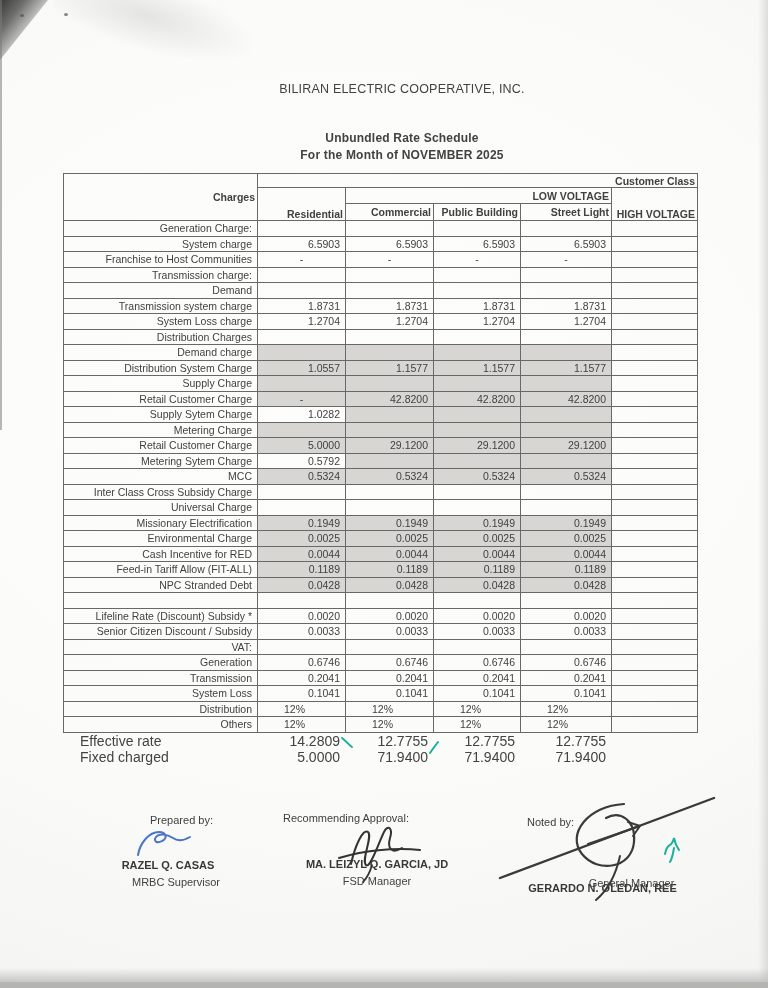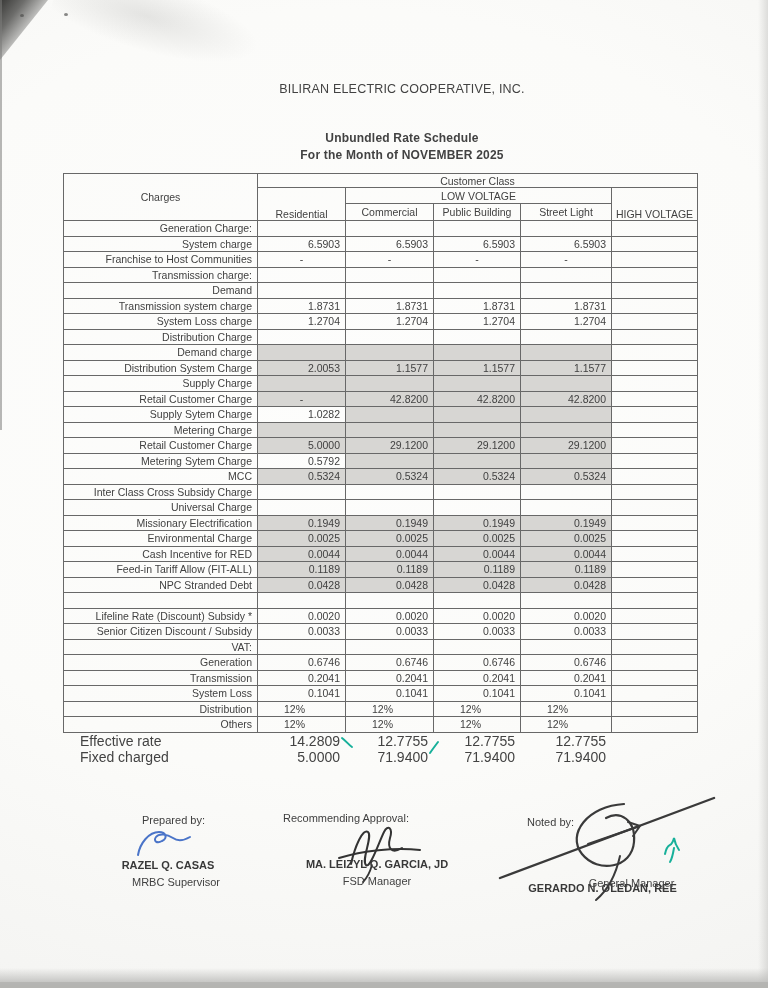--- a/index.html
+++ b/index.html
@@ -28,21 +28,21 @@
   .doc-head{position:absolute;left:18px;width:100%;text-align:center;letter-spacing:.2px;}
   .h-org{top:82px;font-size:12.5px;}
   .h-addr{top:99px;font-size:12px;}
   .h-title{top:131px;font-size:12px;font-weight:bold;}
   .h-period{top:148px;font-size:12px;font-weight:bold;}
 
   
   table.rate{position:absolute;left:63px;top:173px;width:634px;border-collapse:collapse;
     table-layout:fixed;font-size:10.5px;color:#414141;}
   table.rate td{border:1px solid #686868;padding:0 5px;overflow:hidden;white-space:nowrap;}
-  table.rate thead td{text-align:center;padding:0 2px;}
+  table.rate thead td{text-align:right;padding:0 2px;font-weight:bold;}
   .tr-h1 td{height:13px;}
   .tr-h2 td{height:15px;}
   .tr-h3 td{height:16px;}
   td.vb{vertical-align:bottom;padding-bottom:2px;}
   table.rate tbody td{height:14.5px;}
   td.lbl{text-align:right;padding-left:4px;}
   td.lbl.ind{padding-left:21px;}
   td.val{text-align:right;padding-right:5px;}
   td.val.ctr{text-align:center;padding-right:5px;}
   td.val.lft{text-align:left;padding-left:26px;}
@@ -155,38 +155,38 @@
         </tr>
         <tr>
           <td class="lbl">System Loss charge</td>
           <td class="val">1.2704</td>
           <td class="val">1.2704</td>
           <td class="val">1.2704</td>
           <td class="val">1.2704</td>
           <td class="val"></td>
         </tr>
         <tr>
-          <td class="lbl">Distribution Charge</td>
+          <td class="lbl">Distribution Charges</td>
           <td class="val"></td>
           <td class="val"></td>
           <td class="val"></td>
           <td class="val"></td>
           <td class="val"></td>
         </tr>
         <tr>
           <td class="lbl ind">Demand charge</td>
           <td class="val sh"></td>
           <td class="val sh"></td>
           <td class="val sh"></td>
           <td class="val sh"></td>
           <td class="val"></td>
         </tr>
         <tr>
           <td class="lbl ind">Distribution System Charge</td>
-          <td class="val sh">2.0053</td>
+          <td class="val sh">1.0557</td>
           <td class="val sh">1.1577</td>
           <td class="val sh">1.1577</td>
           <td class="val sh">1.1577</td>
           <td class="val"></td>
         </tr>
         <tr>
           <td class="lbl">Supply Charge</td>
           <td class="val sh"></td>
           <td class="val sh"></td>
           <td class="val sh"></td>
@@ -401,21 +401,21 @@
       </tbody>
   </table>
 
   <svg class="svgmark" style="left:340px;top:736px;" width="14" height="13">
     <path d="M2,2 C6,5 9,9 12,11" stroke="#17b09a" stroke-width="2" fill="none" stroke-linecap="round"></path>
   </svg>
   <svg class="svgmark" style="left:427px;top:740px;" width="14" height="15">
     <path d="M11,2 C8,6 5,10 3,13" stroke="#17b09a" stroke-width="2" fill="none" stroke-linecap="round"></path>
   </svg>
 
-  <div class="sig-heading" style="left:114px;top:814px;padding-left:28px;">Prepared by:</div>
+  <div class="sig-heading" style="left:122px;top:814px;padding-left:28px;">Prepared by:</div>
   <div class="sig-heading" style="left:283px;top:812px;">Recommending Approval:</div>
   <div class="sig-heading" style="left:527px;top:816px;">Noted by:</div>
 
   <svg class="svgmark" style="left:133px;top:828px;" width="64" height="34">
     <path d="M5,27 C7,15 16,4 26,4 C33,4 35,10 29,13 C24,16 20,13 23,9 C26,5 34,6 40,10 C44,13 50,13 57,9" stroke="#4a74c8" stroke-width="2" fill="none" stroke-linecap="round"></path>
   </svg>
 
   <svg class="svgmark" style="left:336px;top:818px;" width="88" height="66">
     <path d="M15,46 C19,28 27,10 32,14 C37,18 25,42 30,47 C34,51 43,24 48,14 C52,6 57,10 54,20 C51,31 56,36 66,30" stroke="#333333" stroke-width="2" fill="none" stroke-linecap="round"></path>
     <path d="M3,40 C26,33 58,29 84,32" stroke="#333333" stroke-width="2" fill="none" stroke-linecap="round"></path>

